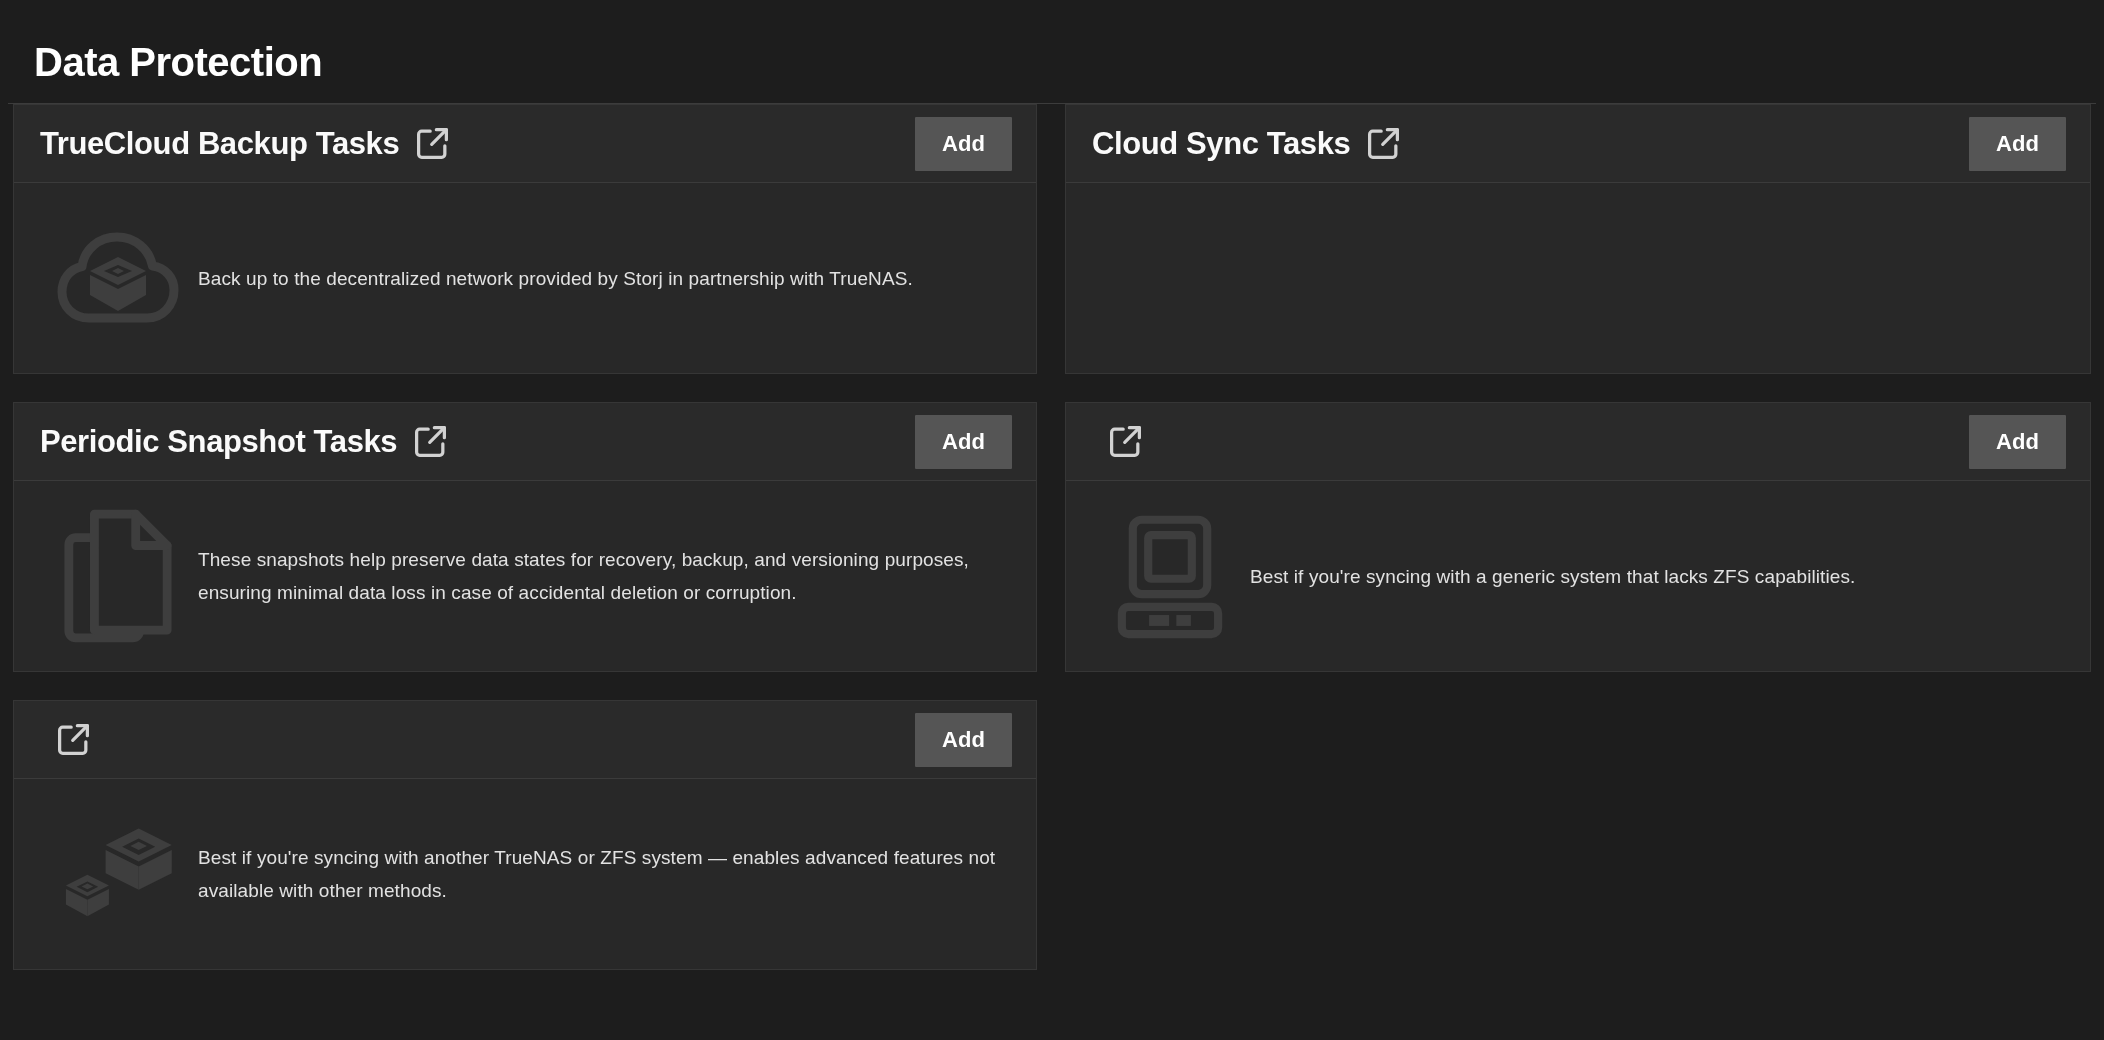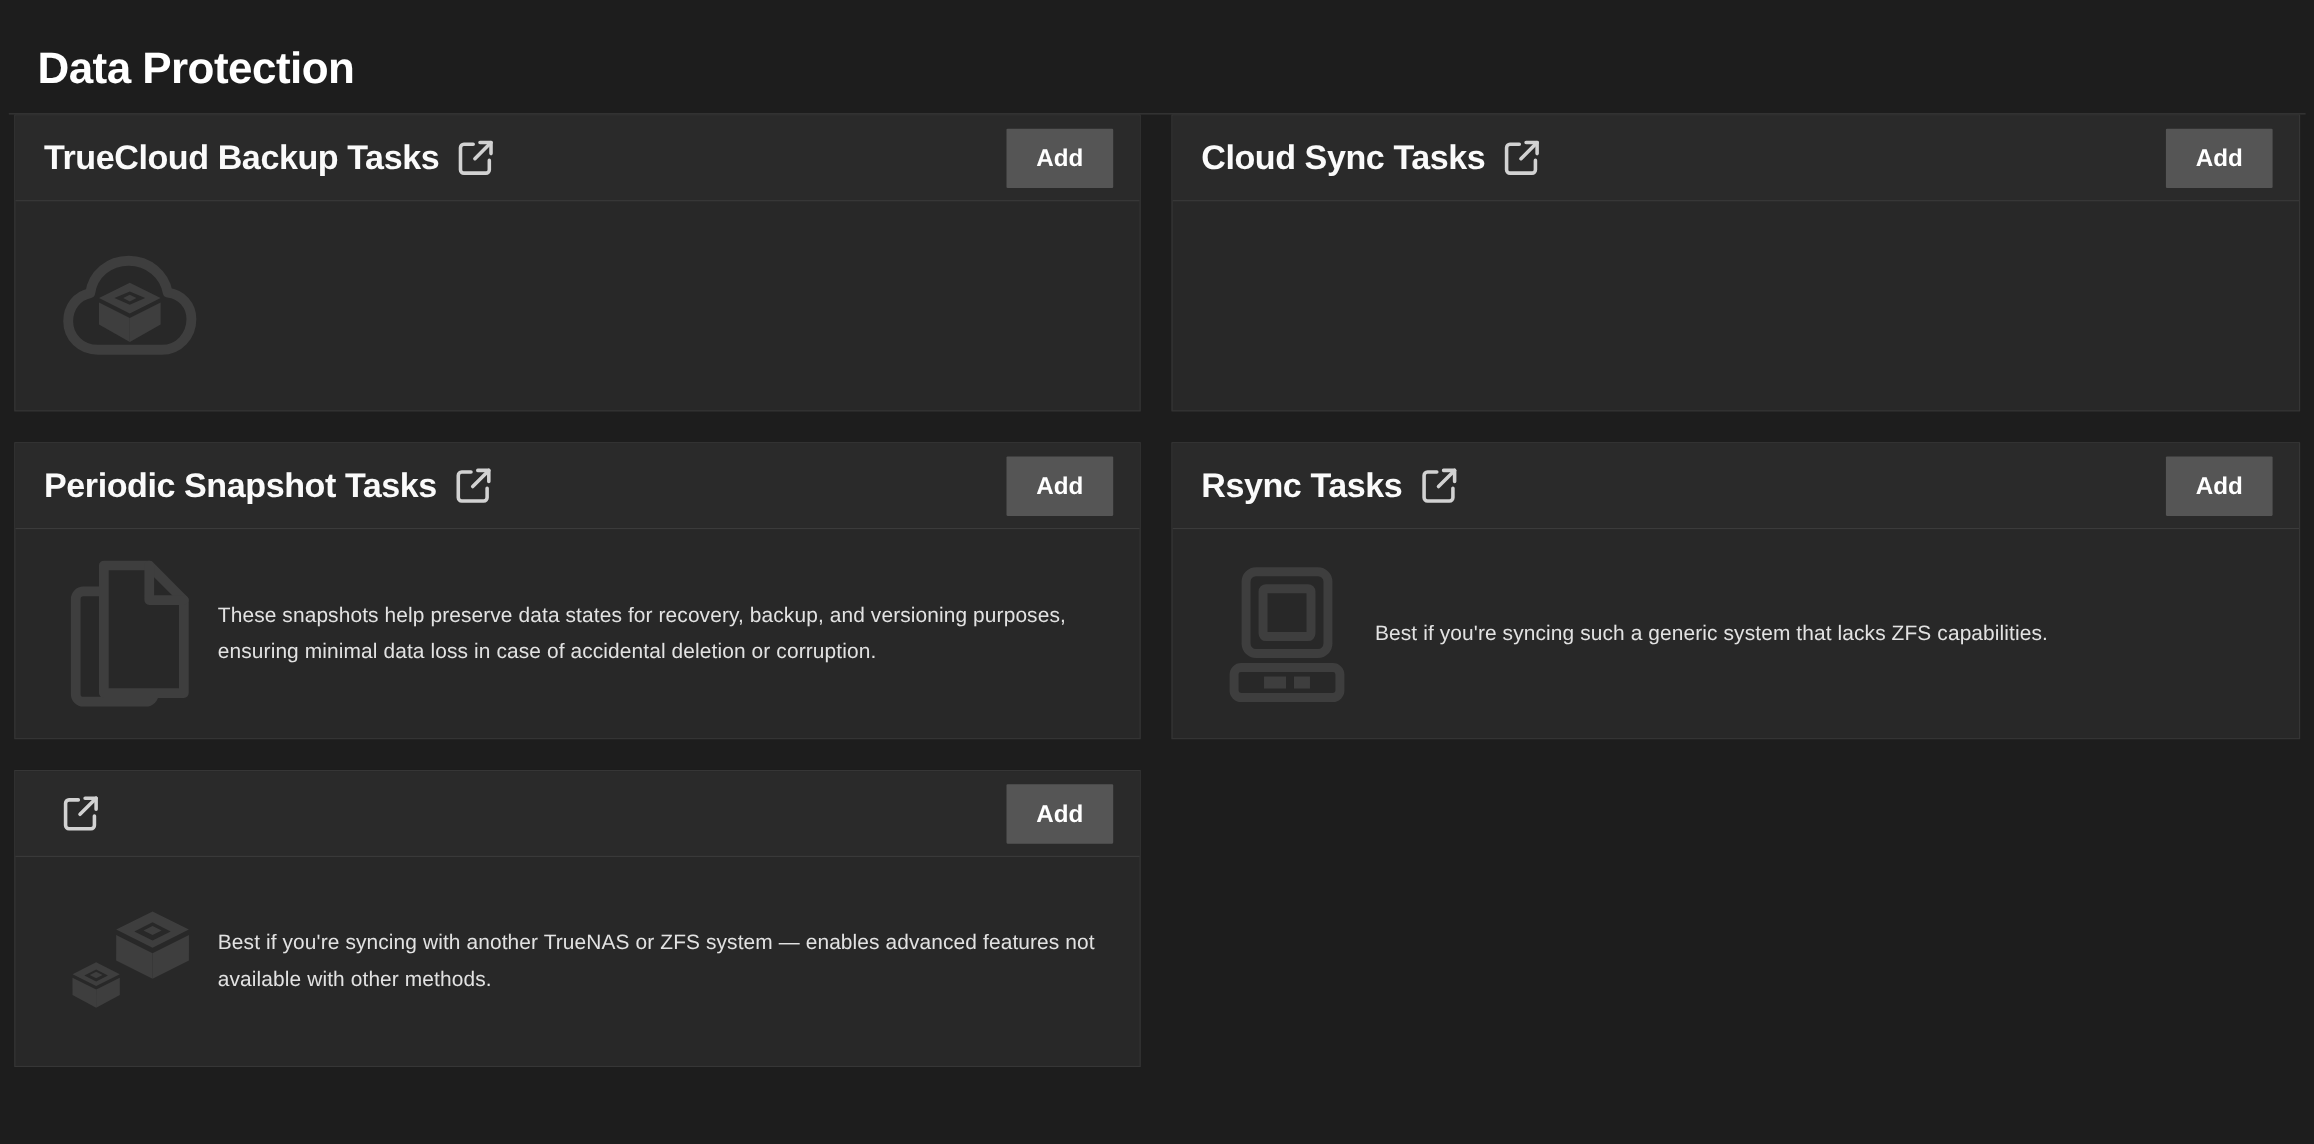--- a/index.html
+++ b/index.html
@@ -135,20 +135,24 @@
       <div class="card-body">
         <div class="card-icon">
           <svg width="124" height="94" viewBox="0 0 124 94">
             <path class="icon-stroke" stroke-width="9" d="M33 87 C17.5 87 6 75.5 6 61 C6 48 14 38 26 35.5 C28.5 18 43 6 61 6 C79 6 93.5 18.5 96.5 35 C109 36.5 118 46.5 118 59 C118 74.5 106.5 87 91 87 Z"></path>
             <path class="icon-fill" fill-rule="evenodd" d="M62 26 L90 40 62 54 34 40 Z M62 34 L76 40 62 46 48 40 Z"></path>
             <path class="icon-fill" d="M62 37 L68 40 62 43 56 40 Z"></path>
             <path class="icon-fill" d="M34 44 L62 58 62 80 34 64 Z"></path>
             <path class="icon-fill" d="M90 44 L62 58 62 80 90 64 Z"></path>
           </svg>
         </div>
+        <div class="card-text">
+          <p>Back up to the decentralized network provided by Storj in partnership with TrueNAS.</p>
+
+        </div>
       </div>
     </section>
 
     <section class="card">
       <div class="card-header">
         <h2 class="card-title">Cloud Sync Tasks</h2>
         <span class="ext-link">
           <svg viewBox="0 0 24 24" fill="none" stroke-width="2.1" stroke-linecap="round" stroke-linejoin="round">
             <path d="M20 13.5v5.5a2 2 0 0 1-2 2H5a2 2 0 0 1-2-2V6a2 2 0 0 1 2-2h5.5"></path>
             <path d="M14.5 3H21v6.5"></path>
@@ -180,42 +184,41 @@
           </svg>
         </div>
         <div class="card-text">
           <p>These snapshots help preserve data states for recovery, backup, and versioning purposes, ensuring minimal data loss in case of accidental deletion or corruption.</p>
         </div>
       </div>
     </section>
 
     <section class="card">
       <div class="card-header">
-        <h2 class="card-title">Rsync Tasks</h2>
         <span class="ext-link">
           <svg viewBox="0 0 24 24" fill="none" stroke-width="2.1" stroke-linecap="round" stroke-linejoin="round">
             <path d="M20 13.5v5.5a2 2 0 0 1-2 2H5a2 2 0 0 1-2-2V6a2 2 0 0 1 2-2h5.5"></path>
             <path d="M14.5 3H21v6.5"></path>
             <path d="M21 3 11.5 12.5"></path>
           </svg>
         </span>
         <button class="add-btn">Add</button>
       </div>
       <div class="card-body">
         <div class="card-icon">
           <svg width="118" height="128" viewBox="0 0 130 140">
             <rect class="icon-stroke" stroke-width="9" x="24" y="8" width="82" height="82" rx="10"></rect>
             <rect class="icon-stroke" stroke-width="9" x="41" y="25" width="48" height="48" rx="3"></rect>
             <rect class="icon-stroke" stroke-width="9" x="12" y="104" width="106" height="30" rx="7"></rect>
             <rect class="icon-fill" x="42" y="113" width="22" height="12"></rect>
             <rect class="icon-fill" x="72" y="113" width="16" height="12"></rect>
           </svg>
         </div>
         <div class="card-text">
-          <p>Best if you're syncing such a generic system that lacks ZFS capabilities.</p>
+          <p>Best if you're syncing with a generic system that lacks ZFS capabilities.</p>
 
         </div>
       </div>
     </section>
 
     <section class="card">
       <div class="card-header">
         <span class="ext-link">
           <svg viewBox="0 0 24 24" fill="none" stroke-width="2.1" stroke-linecap="round" stroke-linejoin="round">
             <path d="M20 13.5v5.5a2 2 0 0 1-2 2H5a2 2 0 0 1-2-2V6a2 2 0 0 1 2-2h5.5"></path>

